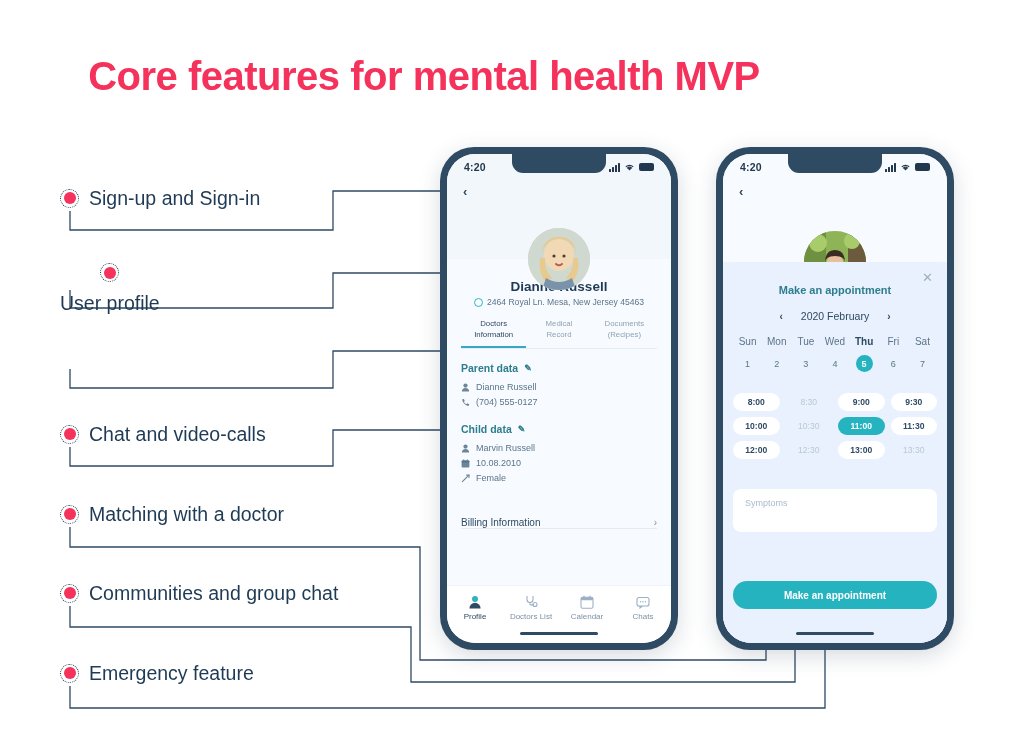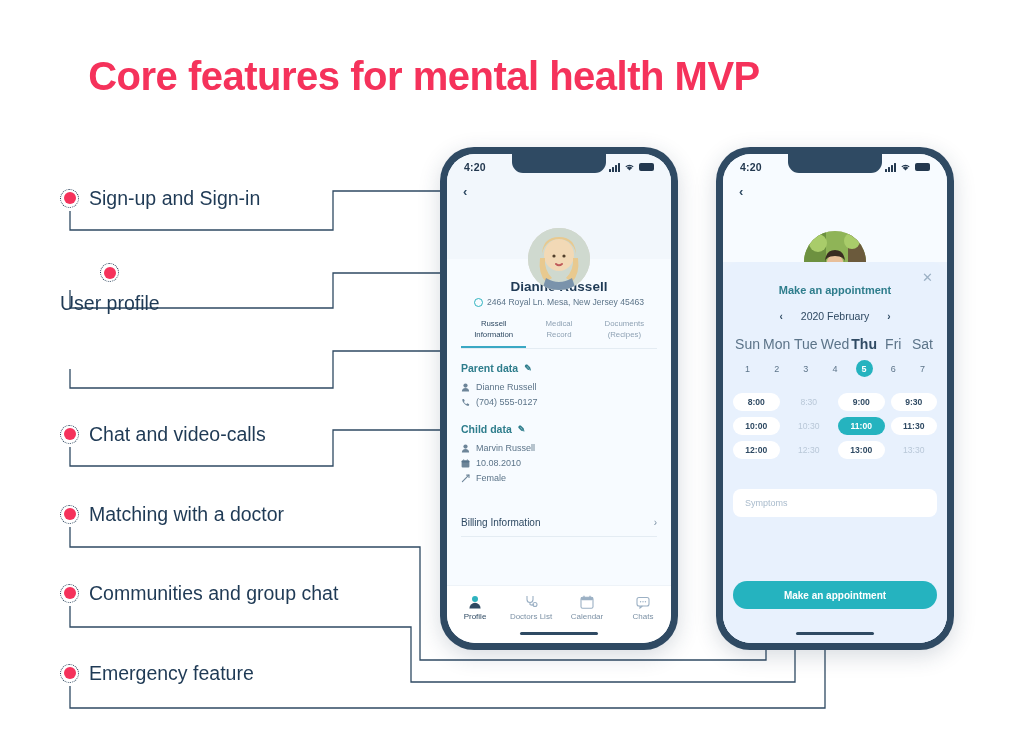--- a/index.html
+++ b/index.html
@@ -115,21 +115,21 @@
                display: flex; align-items: center; gap: 6px; }
   .pen { font-size: 9px; color: #2e7d8c; }
   .row-item { position: absolute; display: flex; align-items: center; gap: 6px;
               font-size: 9px; color: #5c7489; }
   .mini-ic { width: 9px; height: 9px; color: #6d8599; display:flex; align-items:center; justify-content:center; }
   .mini-ic svg { display:block; }
 
   .billing {
     position: absolute; left: 14px; right: 14px; top: 363px;
     display: flex; align-items: center; justify-content: space-between;
-    padding-bottom: 8px; border-bottom: 1px solid #e4ecf3;
+    border-bottom: 1px solid #e4ecf3;
   }
   .billing span { font-size: 10px; color: #2f4a63; }
   .billing .chev { font-size: 10px; color: #7c91a5; }
 
   .tabbar {
     position: absolute; left: 0; right: 0; bottom: 0; height: 58px;
     background: #fff; border-top: 1px solid #eef3f8;
     display: flex; align-items: flex-start; padding-top: 8px;
   }
   .tabbtn { flex: 1; display: flex; flex-direction: column; align-items: center; gap: 3px; text-align: center; }
@@ -152,21 +152,21 @@
   .sheet-close { position: absolute; right: 14px; top: 9px; font-size: 13px;
                  color: #9bb0c4; line-height: 1; }
   .sheet-title { position: absolute; left: 0; right: 0; top: 22px; text-align: center;
                  font-size: 11px; font-weight: bold; color: #2e7d8c; }
   .month-row { position: absolute; left: 22px; right: 22px; top: 48px;
                display: flex; align-items: center; justify-content: center; gap: 18px; }
   .month-row .nav { font-size: 10px; color: #2f4a63; font-weight: bold; }
   .month-row .mlabel { font-size: 10.5px; color: #2f4a63; }
   .cal-grid { position: absolute; left: 10px; right: 10px; top: 74px;
               display: grid; grid-template-columns: repeat(7, 1fr); row-gap: 8px; }
-  .cal-dow { text-align: center; font-size: 14px; color: #5c7489; }
+  .cal-dow { text-align: center; font-size: 10px; color: #5c7489; }
   .cal-dow.hl { color: #2f4a63; font-weight: bold; }
   .cal-day { display: flex; align-items: center; justify-content: center;
              font-size: 9px; color: #5c7489; height: 17px; }
   .cal-day .pill { width: 17px; height: 17px; border-radius: 50%;
                    display: flex; align-items: center; justify-content: center; }
   .cal-day.sel .pill { background: #25b3bf; color: #fff; font-weight: bold; }
 
   .slots { position: absolute; left: 10px; right: 10px; top: 131px;
            display: grid; grid-template-columns: repeat(4, 1fr); gap: 6px 6px; }
   .slot { height: 18px; border-radius: 9px; display: flex; align-items: center;
@@ -274,21 +274,21 @@
       </div>
 
       <div class="p1-name">Dianne Russell</div>
       <div class="p1-addr-row">
         <span class="pin-icon"></span>
         <span class="p1-addr">2464 Royal Ln. Mesa, New Jersey 45463</span>
       </div>
 
       <div class="tabs">
         <div class="tab active">
-          <div>Russell</div>
+          <div>Doctors</div>
           <div>Information</div>
         </div>
         <div class="tab">
           <div>Medical</div>
           <div>Record</div>
         </div>
         <div class="tab">
           <div>Documents</div>
           <div>(Recipes)</div>
         </div>
@@ -495,21 +495,21 @@
           <div class="slot avail">10:00</div>
           <div class="slot off">10:30</div>
           <div class="slot sel">11:00</div>
           <div class="slot avail">11:30</div>
           <div class="slot avail">12:00</div>
           <div class="slot off">12:30</div>
           <div class="slot avail">13:00</div>
           <div class="slot off">13:30</div>
         </div>
 
-        <div class="field" style="top:227px; height:28px;border-radius:8px;">Symptoms</div>
+        <div class="field" style="top:227px; height:43px;border-radius:8px;">Symptoms</div>
         <div class="cta" style="top:319px;">Make an appointment</div>
       </div>
 
       <div class="home-ind" style="z-index:5;"></div>
     </div>
   </div>
 
 </div>
 
 </body></html>

